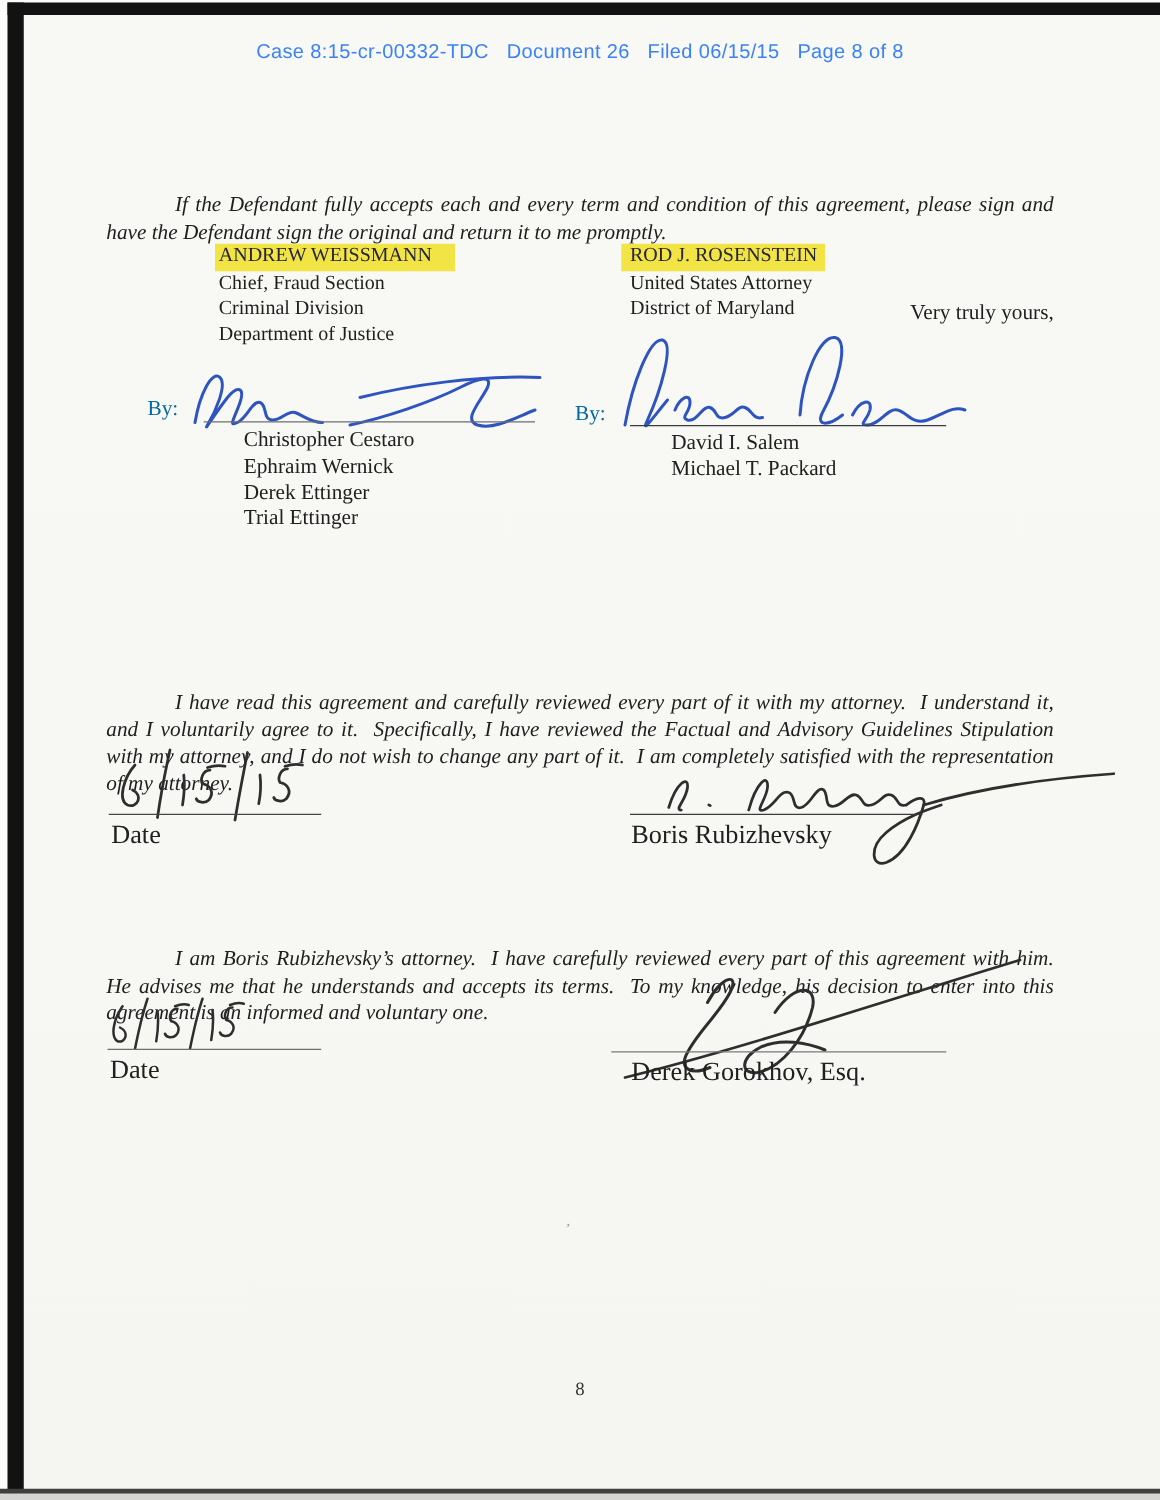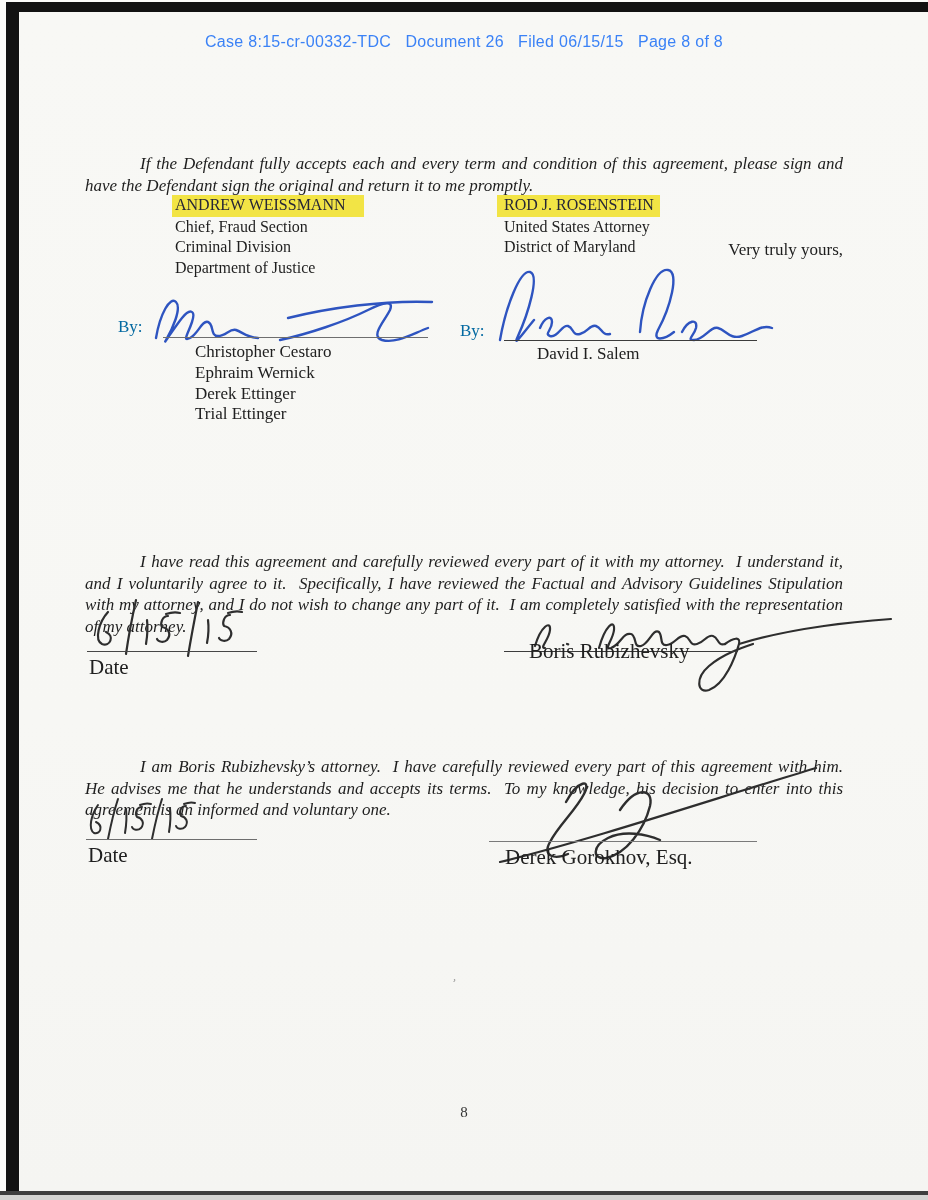--- a/index.html
+++ b/index.html
@@ -97,20 +97,21 @@
   <div class="by-label" style="left:460px; top:321px;">By:</div>
   <svg class="sig-svg ink-blue" style="left:488px; top:260px;" width="292" height="92" viewBox="0 0 292 92">
     <path stroke-width="2.4" d="M12,80 C18,46 32,10 42,12 C52,15 40,54 30,76 C24,89 36,72 46,60"></path>
     <path stroke-width="2.4" d="M52,68 C56,58 64,54 64,62 C64,70 56,74 62,76 C70,78 74,64 80,66 C86,68 84,76 92,74 C100,72 102,64 108,66 C114,68 114,76 122,74"></path>
     <path stroke-width="2.4" d="M152,72 C154,42 168,8 180,10 C192,12 182,48 170,70 C164,82 176,80 186,72"></path>
     <path stroke-width="2.4" d="M194,72 C200,60 210,58 208,68 C206,76 198,80 206,80 C216,80 222,66 230,68 C238,70 242,80 254,76 C266,72 274,64 284,68"></path>
   </svg>
   <div class="sig-line" style="left:504px; top:340px; width:253px; border-color:#3c3c3c;"></div>
   <div class="names" style="left:505px; top:344px;margin-left:32px;">
     <div>David I. Salem</div>
+    <div>Michael T. Packard</div>
   </div>
 
   <div class="para" style="top:508px;">
     <span class="indent">I have read this agreement and carefully reviewed every part of it with my attorney.  I understand it, and I voluntarily agree to it.  Specifically, I have reviewed the Factual and Advisory Guidelines Stipulation with my attorney, and I do not wish to change any part of it.  I am completely satisfied with the representation of my attorney.</span>
   </div>
 
   <svg class="sig-svg ink-dark" style="left:84px; top:596px;" width="182" height="62" viewBox="0 0 182 62">
     <path stroke-width="2.2" d="M24,16 C15,26 10,44 18,48 C26,51 31,40 22,36"></path>
     <path stroke-width="2.2" d="M52,4 C48,22 44,44 42,58"></path>
     <path stroke-width="2.2" d="M63,24 C64,32 63,42 62,48"></path>
@@ -125,21 +126,21 @@
   <div class="label-under" style="left:89px; top:655px;">Date</div>
 
   <svg class="sig-svg ink-dark" style="left:495px; top:598px;" width="400" height="96" viewBox="0 0 400 96">
     <path stroke-width="2.2" d="M40,48 C46,28 56,22 55,32 C54,42 44,50 50,50"></path>
     <path stroke-width="2.2" d="M72,46 l1.2,0.4"></path>
     <path stroke-width="2.2" d="M104,50 C110,28 120,20 119,32 C118,42 108,52 116,50 C126,46 128,34 136,36 C142,38 138,50 146,48 C154,46 158,30 164,34 C168,38 164,48 172,47 C180,46 184,36 190,38 C196,40 194,48 202,46 C210,44 212,36 218,38 C224,40 222,48 230,46"></path>
     <path stroke-width="2.2" d="M230,46 C238,40 246,38 244,46 C240,60 230,86 214,92 C202,96 200,80 214,68 C228,56 246,50 258,46"></path>
     <path stroke-width="2.2" d="M244,46 C290,32 340,25 396,21"></path>
   </svg>
   <div class="sig-line" style="left:504px; top:651px; width:234px; border-color:#3c3c3c;"></div>
-  <div class="label-under" style="left:505px; top:639px;margin-left:24px;">Boris Rubizhevsky</div>
+  <div class="label-under" style="left:505px; top:655px;">Boris Rubizhevsky</div>
 
   <div class="para" style="top:713px;">
     <span class="indent">I am Boris Rubizhevsky’s attorney.  I have carefully reviewed every part of this agreement with him.  He advises me that he understands and accepts its terms.  To my knowledge, his decision to enter into this agreement is an informed and voluntary one.</span>
   </div>
 
   <svg class="sig-svg ink-dark" style="left:82px; top:793px;" width="132" height="56" viewBox="0 0 132 56">
     <path stroke-width="2" d="M16,12 C9,22 6,36 12,40 C18,42 22,33 14,29"></path>
     <path stroke-width="2" d="M36,6 C32,18 28,36 26,46"></path>
     <path stroke-width="2" d="M44,16 C45,24 44,34 43,40"></path>
     <path stroke-width="2" d="M60,14 C54,14 53,21 55,24 C60,25 63,30 59,35 C56,38 51,37 50,34"></path>

